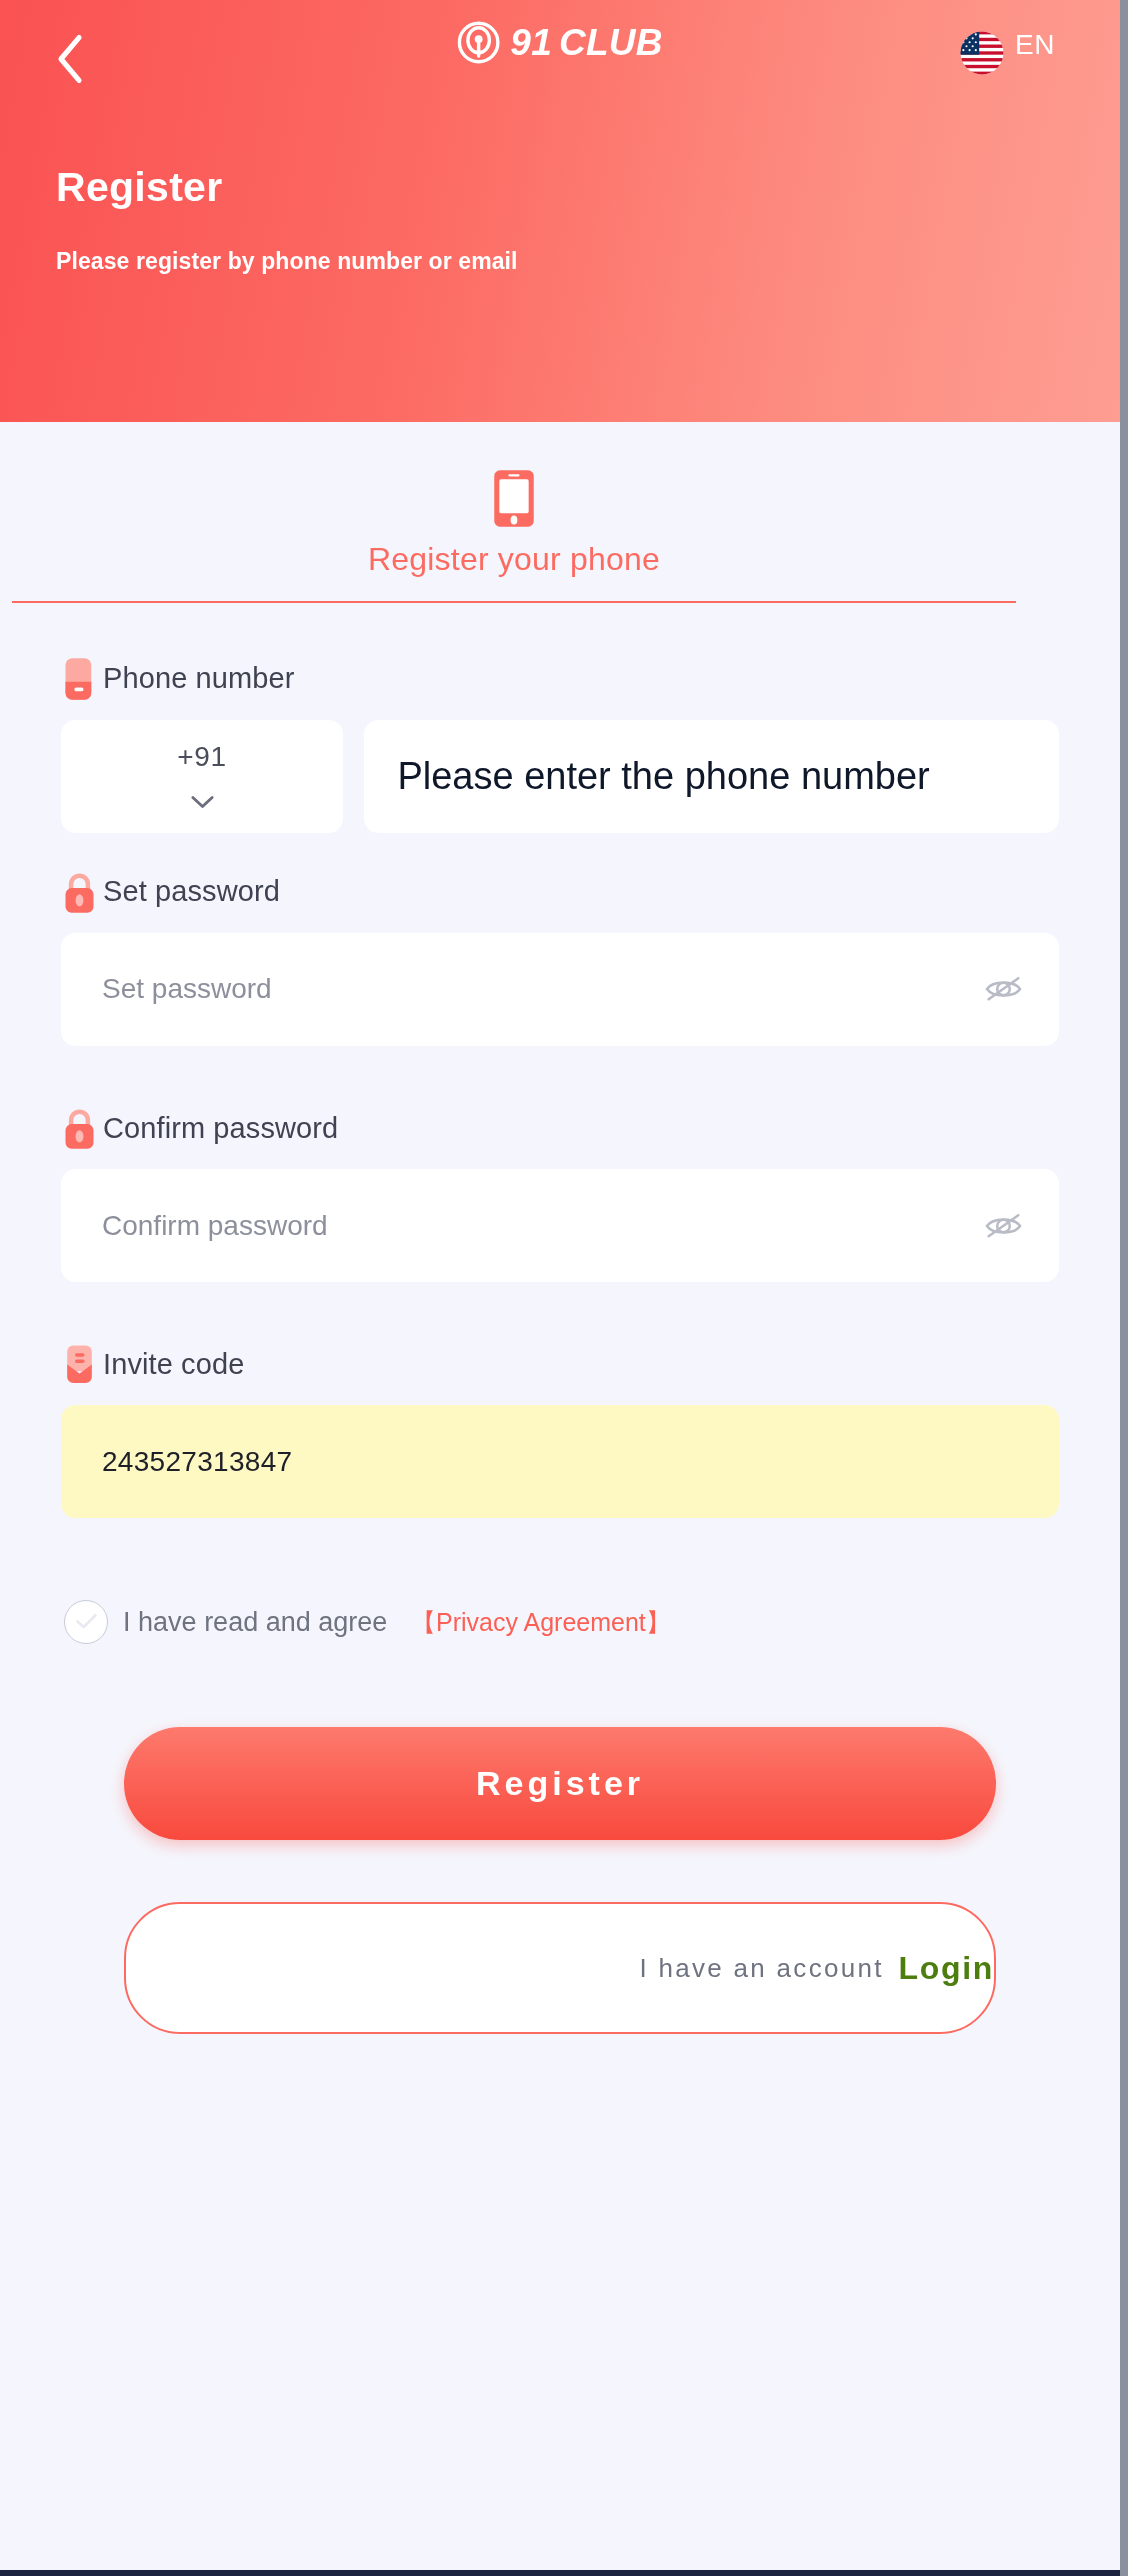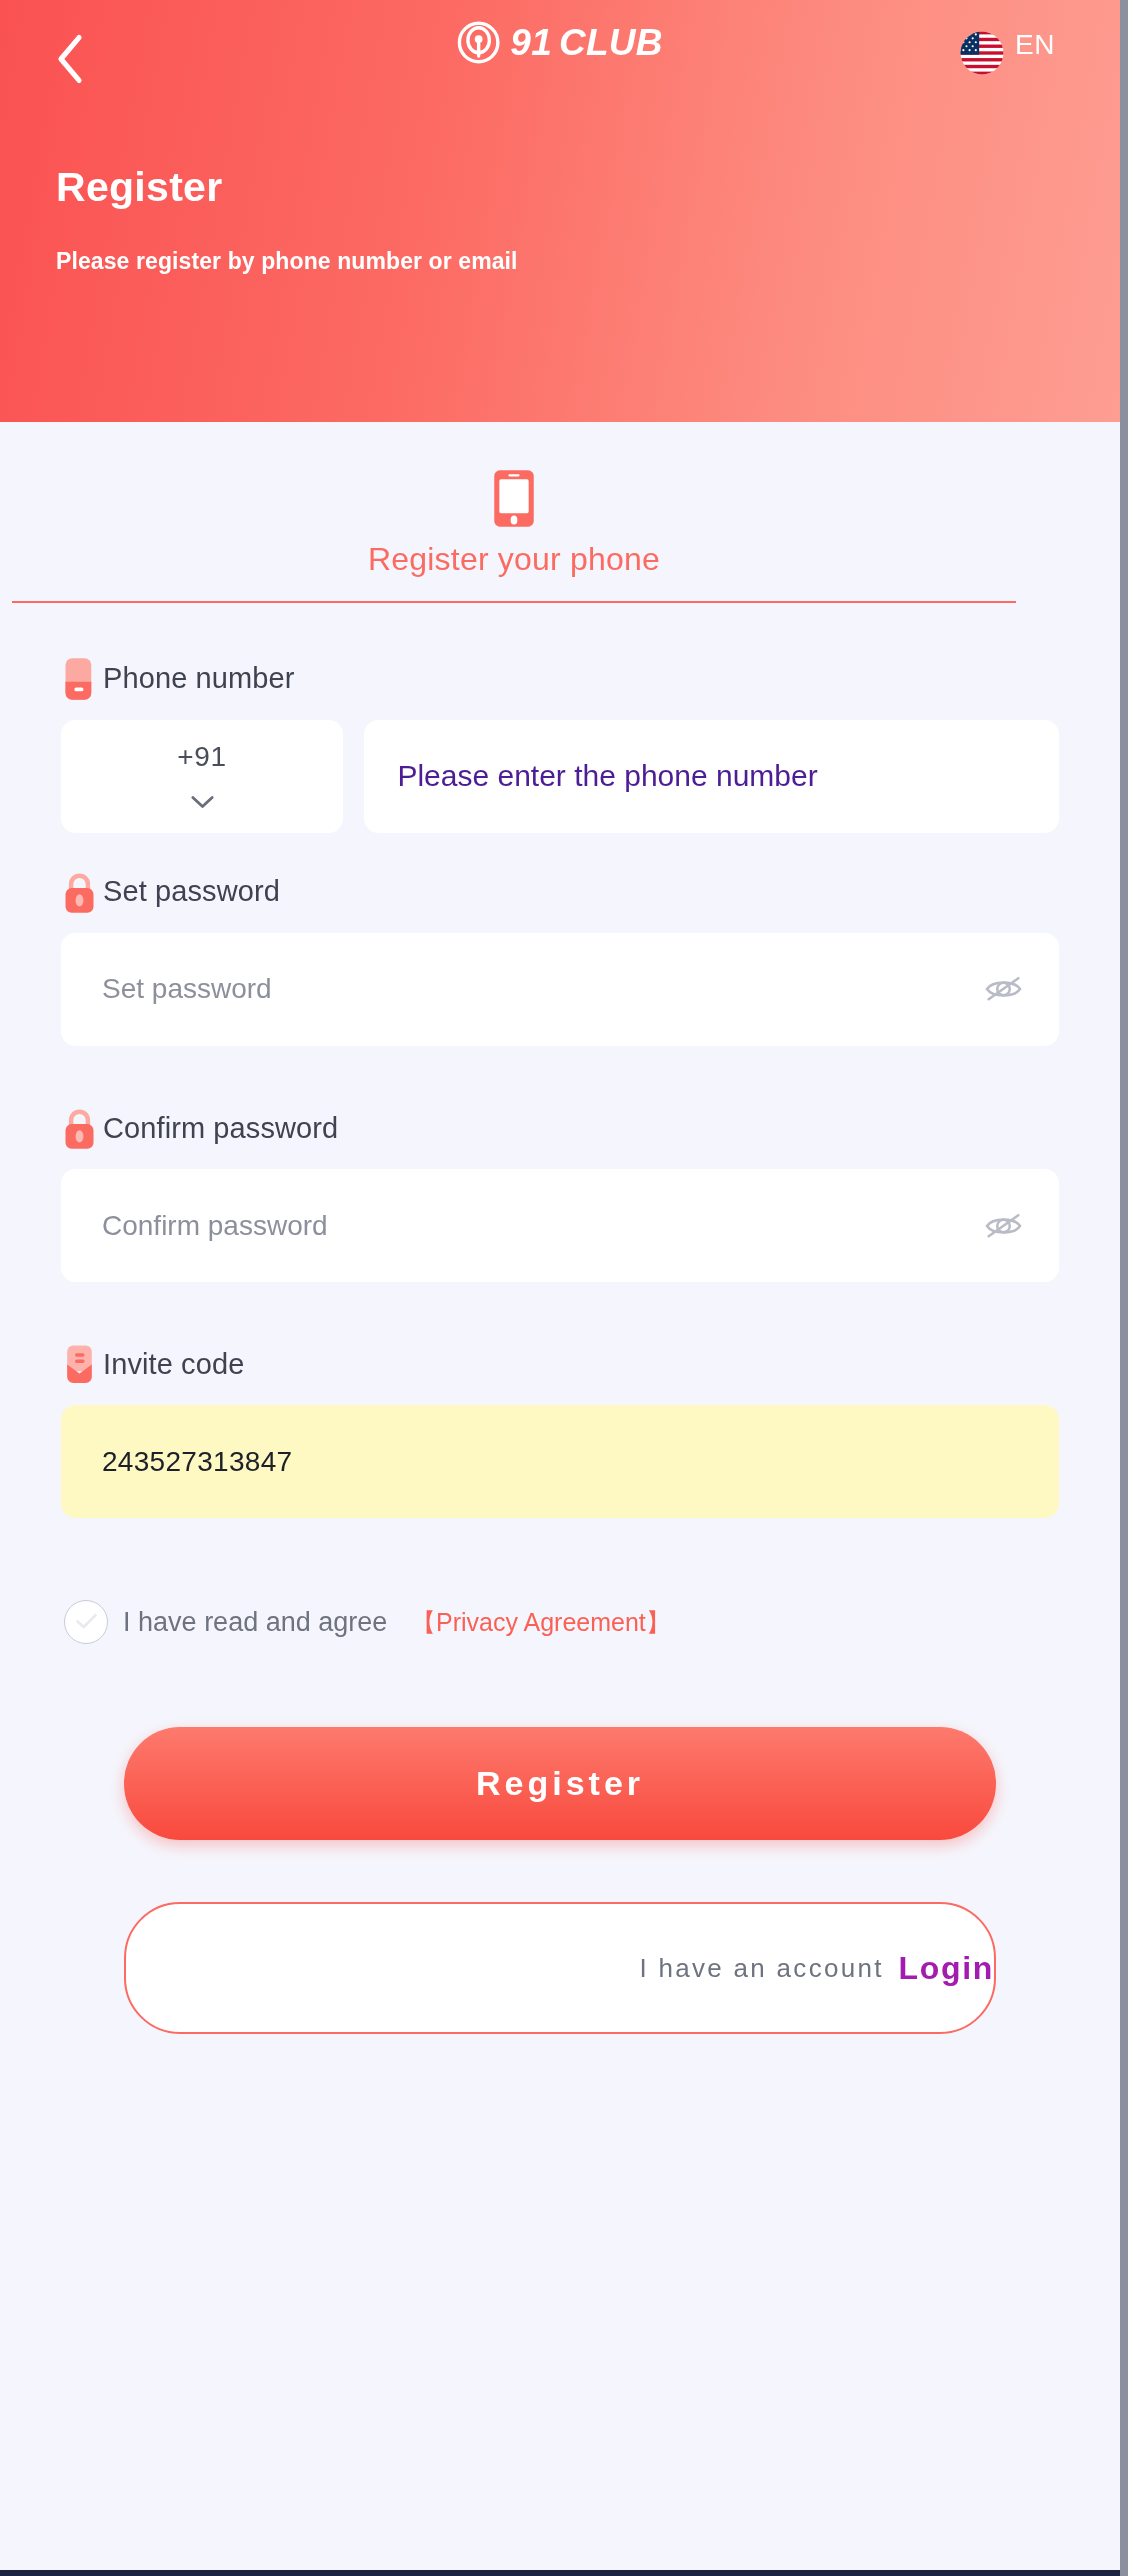--- a/index.html
+++ b/index.html
@@ -178,22 +178,22 @@
   .text-input {
     flex: 1;
     height: 113px;
     background: #ffffff;
     border-radius: 14.7px;
     display: flex;
     align-items: center;
     padding: 0 33px;
   }
   .text-input .placeholder {
-    color: #4c1d95;
-    font-size: 30px;
+    color: #0f172a;
+    font-size: 38px;
     font-weight: 400;
   }
 
   .pwd-input {
     width: 100%;
     height: 113px;
     background: #ffffff;
     border-radius: 14.7px;
     display: flex;
     align-items: center;
@@ -304,21 +304,21 @@
     justify-content: flex-end;
     cursor: pointer;
   }
   .btn-login .lg-pre {
     color: #6f7380;
     font-size: 26px;
     font-weight: 400;
     letter-spacing: 2.3px;
   }
   .btn-login .lg-main {
-    color: #a21caf;
+    color: #4d7c0f;
     font-size: 32px;
     font-weight: 800;
     letter-spacing: 1.7px;
     margin-left: 14.7px;
   }
 
   
   .scrollbar {
     position: absolute;
     top: 0;

